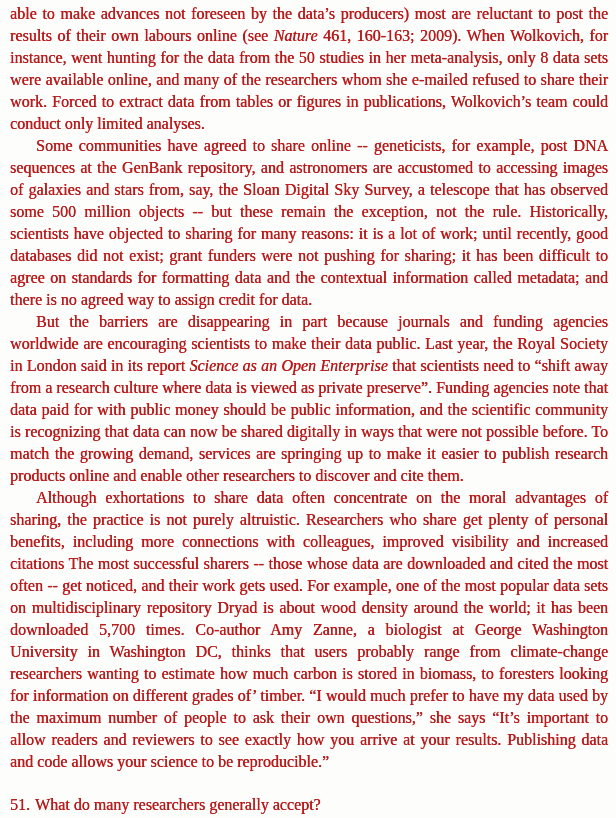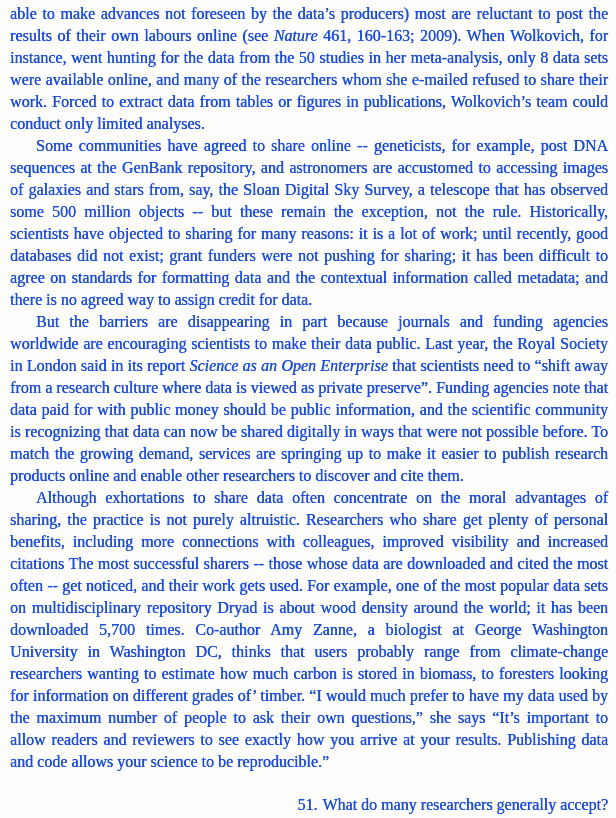--- a/index.html
+++ b/index.html
@@ -12,38 +12,38 @@
     width: 616px;
     height: 818px;
     margin: 0 auto;
     background: #fdfdfc;
     overflow: hidden;
     box-sizing: border-box;
     padding: 3px 8px 0 10px;
     font-family: "Liberation Serif", "DejaVu Serif", serif;
     font-size: 16px;
     line-height: 22px;
-    color: #1d4ed8;
+    color: #b91c1c;
     text-align: justify;
     
     text-shadow: 0.35px 0 0 currentColor;
   }
   .passage p {
     margin: 0;
     text-indent: 26px;
   }
   .passage p.noindent {
     text-indent: 0;
   }
   .passage em {
     font-style: italic;
   }
   .question-block {
     margin-top: 21px;
-    text-align: right;
+    text-align: left;
   }
   .question-line {
     margin: 0;
   }
   .question-line .q-num {
     margin-right: 5px;
   }
 </style>
 </head>
 <body>

